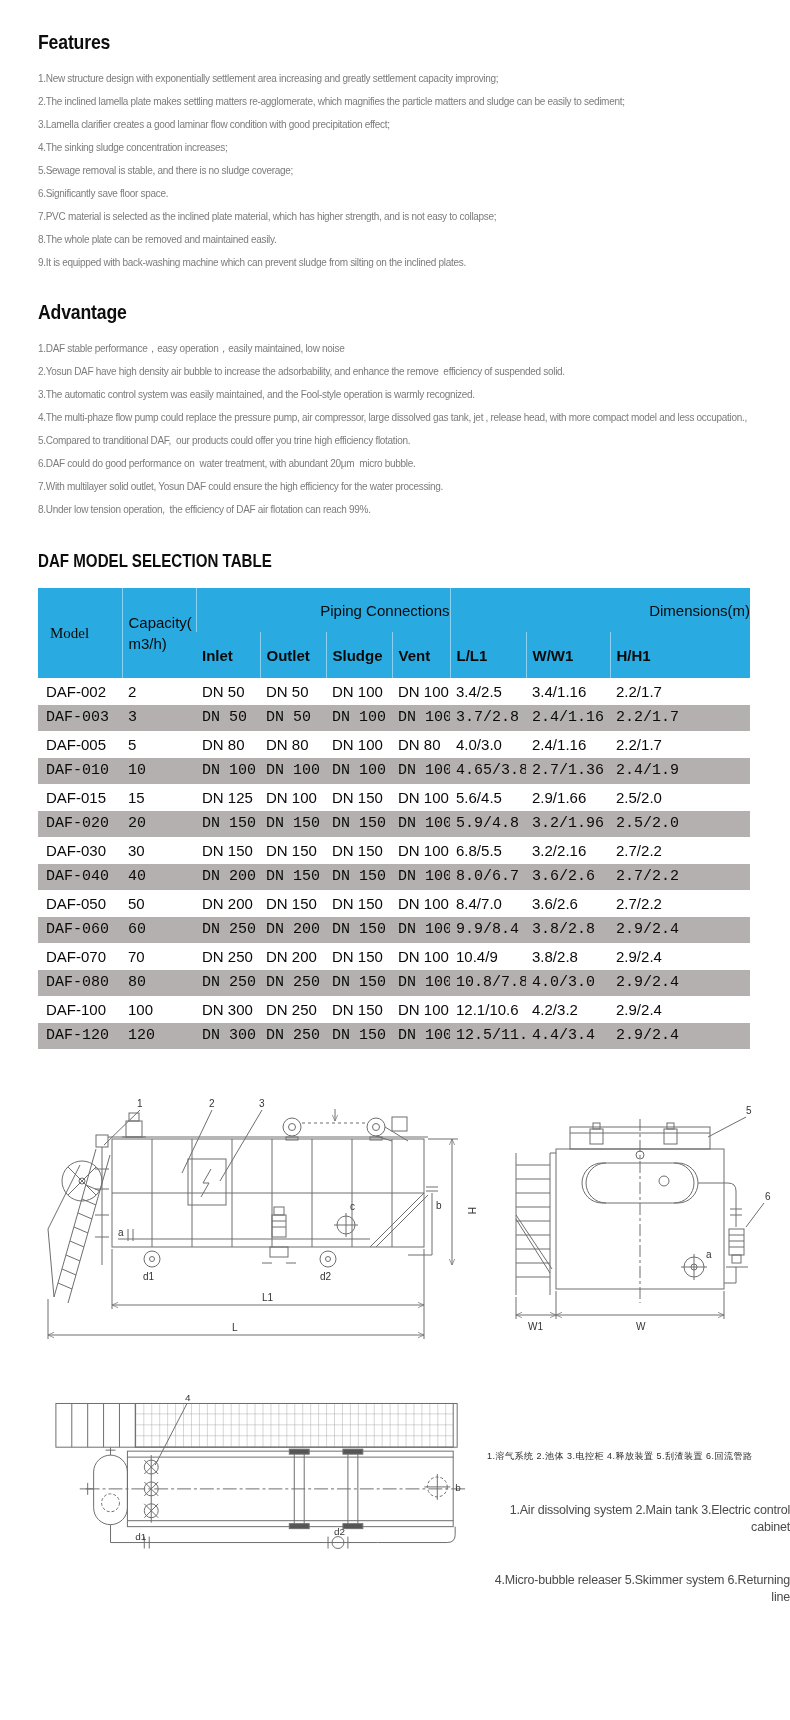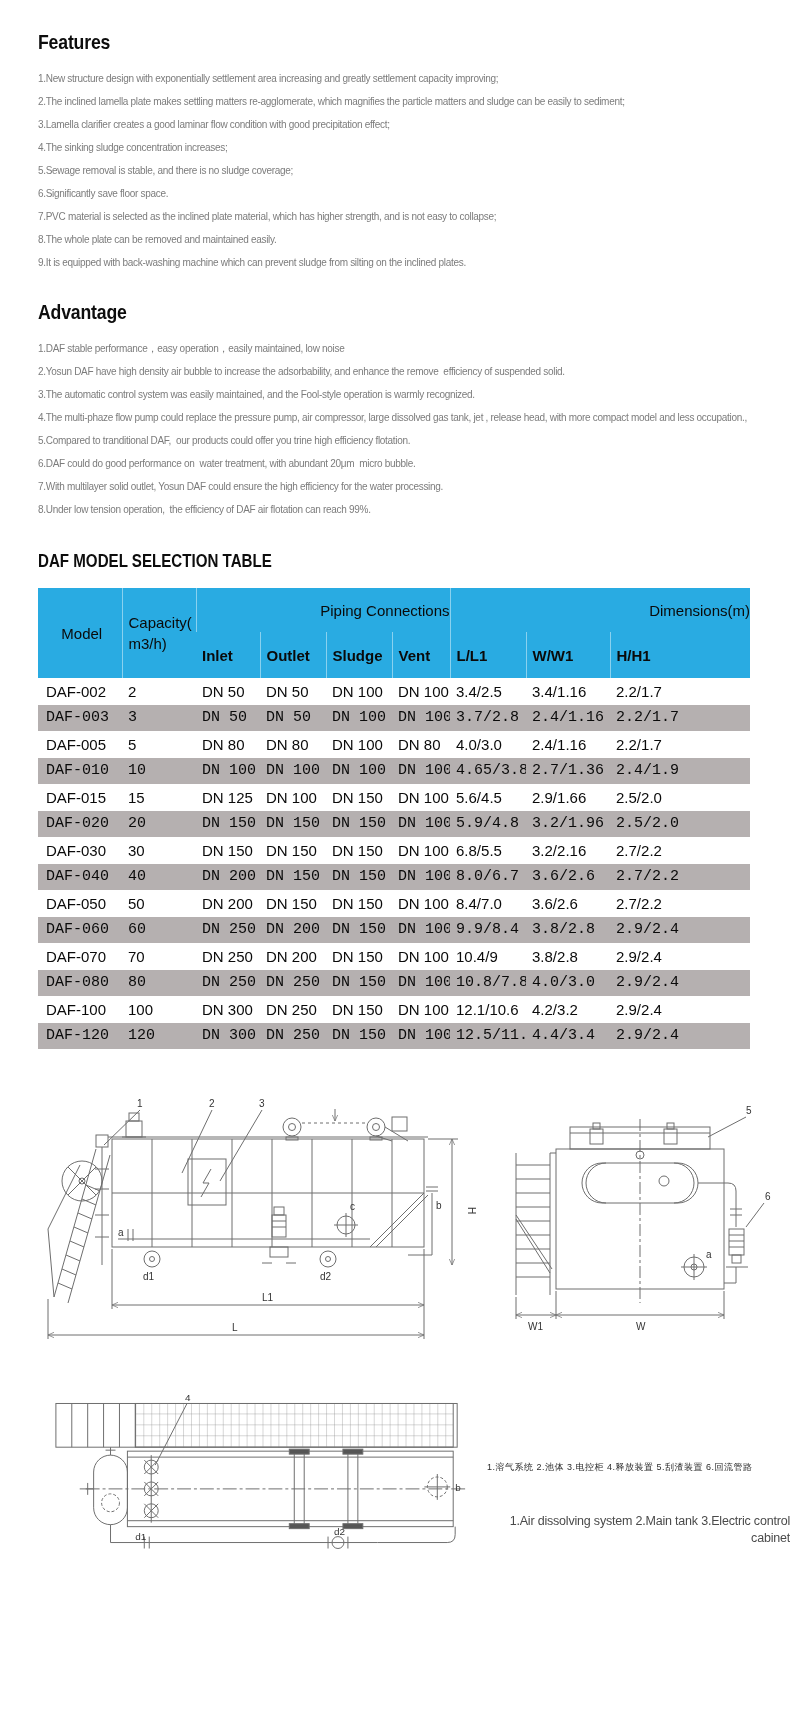--- a/index.html
+++ b/index.html
@@ -48,38 +48,38 @@
   .daf-table thead th{
     background:var(--header-bg);
     font-weight:normal;text-align:left;
     padding:0 0 0 6px;vertical-align:middle;
     border-left:1px solid rgba(255,255,255,0.45);
   }
   .daf-table thead tr th:first-child{border-left:none;}
   .daf-table thead tr.h1 th{height:44px;}
   .daf-table thead tr.h2 th{height:46px;font-weight:bold;}
   .daf-table thead th.group{text-align:right;}
-  .daf-table thead th.model-th{text-align:center;padding-left:4px;}
+  .daf-table thead th.model-th{text-align:left;padding-left:12px;font-family:Liberation Serif, serif;}
   .daf-table thead th.cap-th{line-height:21px;}
   .daf-table tbody td{
     height:26.5px;padding:0 0 0 6px;vertical-align:middle;
     overflow:hidden;white-space:nowrap;
   }
   .daf-table tbody td:first-child{padding-left:8px;}
   .daf-table tbody tr.alt{background:var(--alt-row-bg);font-family:Liberation Mono, monospace;}
   
   .drawings{padding:48px 0 0 40px;}
   .drawing-row{display:flex;align-items:flex-start;}
   .drawing-row.second{margin-top:26px;}
   svg.tech{display:block;}
   .captions{
     width:305px;margin-left:14px;padding-top:8px;
     color:#4a4a4a;white-space:pre-wrap;
   }
-  .cap-cn{font-size:9px;color:#2b2b2b;letter-spacing:0.5px;margin:26px 0 4px 0;line-height:12px;}
+  .cap-cn{font-size:9px;color:#2b2b2b;letter-spacing:0.5px;margin:15px 0 4px 0;line-height:12px;}
   .cap-en{font-size:12.5px;line-height:17px;color:#4a4a4a;letter-spacing:-0.2px;text-align:right;}
 </style>
 </head>
 <body>
 
 <div class="content">
 
   <h2 class="section-heading">Features</h2>
   <ul class="body-list"><li>1.New structure design with exponentially settlement area increasing and greatly settlement capacity improving;</li><li>2.The inclined lamella plate makes settling matters re-agglomerate, which magnifies the particle matters and sludge can be easily to sediment;</li><li>3.Lamella clarifier creates a good laminar flow condition with good precipitation effect;</li><li>4.The sinking sludge concentration increases;</li><li>5.Sewage removal is stable, and there is no sludge coverage;</li><li>6.Significantly save floor space.</li><li>7.PVC material is selected as the inclined plate material, which has higher strength, and is not easy to collapse;</li><li>8.The whole plate can be removed and maintained easily.</li><li>9.It is equipped with back-washing machine which can prevent sludge from silting on the inclined plates.</li></ul>
 
@@ -549,20 +549,21 @@
         <text x="146" y="9">4</text>
         <text x="418" y="100">b</text>
         <text x="96" y="149">d1</text>
         <text x="296" y="144">d2</text>
       </g>
     </svg>
 
     <div class="captions">
       <div class="cap-cn">1.溶气系统 2.池体 3.电控柜 4.释放装置 5.刮渣装置 6.回流管路</div>
       <div class="cap-en">1.Air dissolving system 2.Main tank 3.Electric control cabinet</div>
+      <div class="cap-en">4.Micro-bubble releaser 5.Skimmer system 6.Returning line</div>
       
       
       
       
       
       
       
     </div>
   </div>
 </div>

